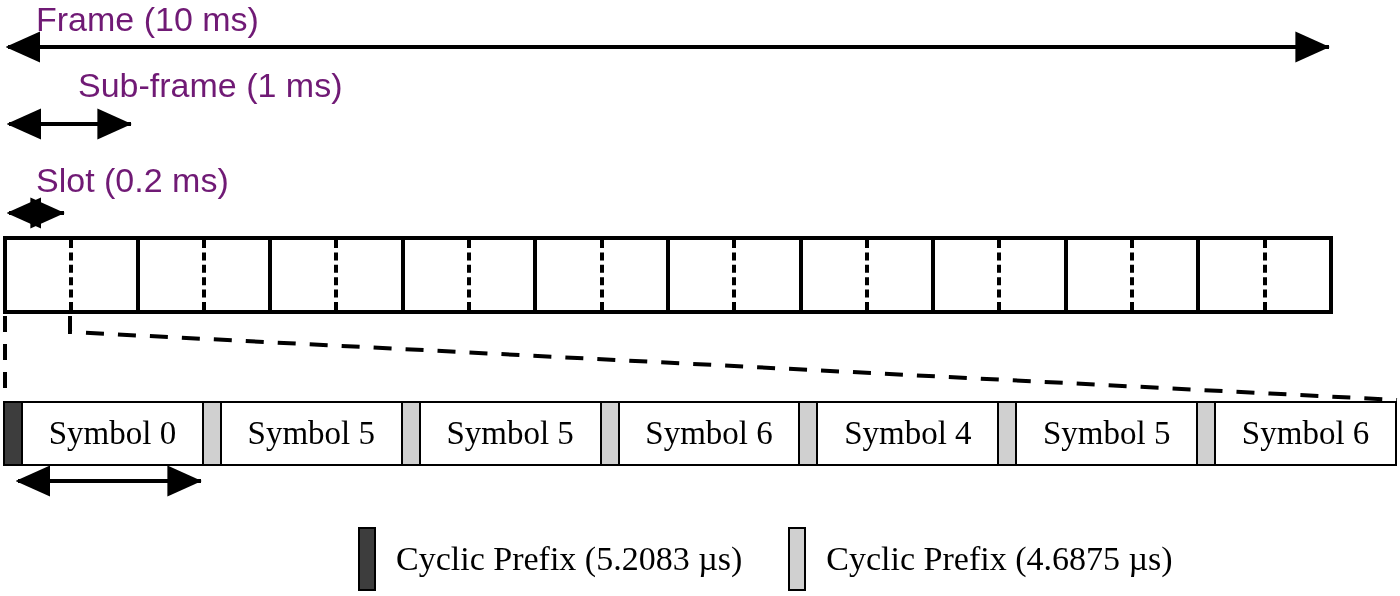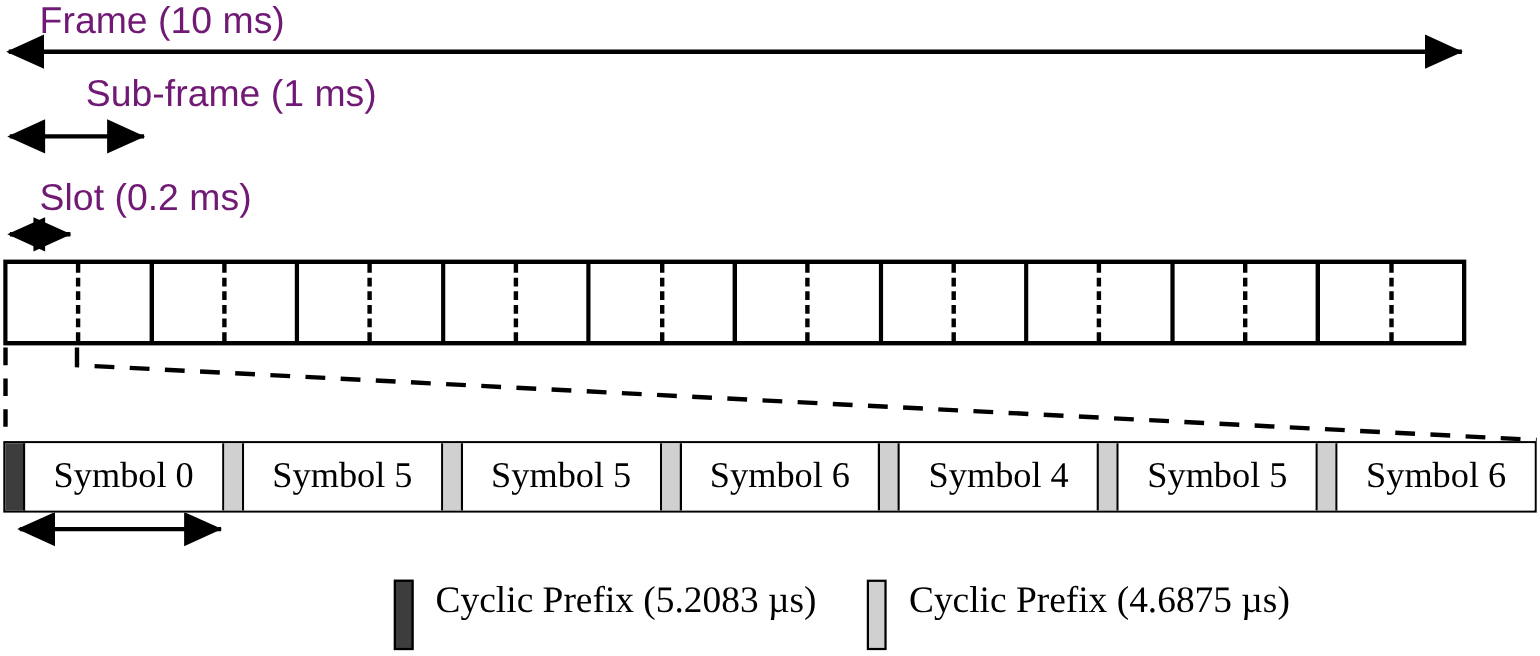--- a/index.html
+++ b/index.html
@@ -107,21 +107,21 @@
   
   #legend {
     position: absolute;
     left: 358px;
     top: 527px;
     display: flex;
     align-items: center;
   }
   .legend-entry {
     display: flex;
-    align-items: flex-start;
+    align-items: center;
   }
   .legend-entry + .legend-entry { margin-left: 46px; }
   .legend-swatch {
     width: 18px;
     height: 64px;
     box-sizing: border-box;
     border: 2px solid #000;
     flex: 0 0 auto;
   }
   .legend-swatch.dark  { background: #3d3d3d; }

